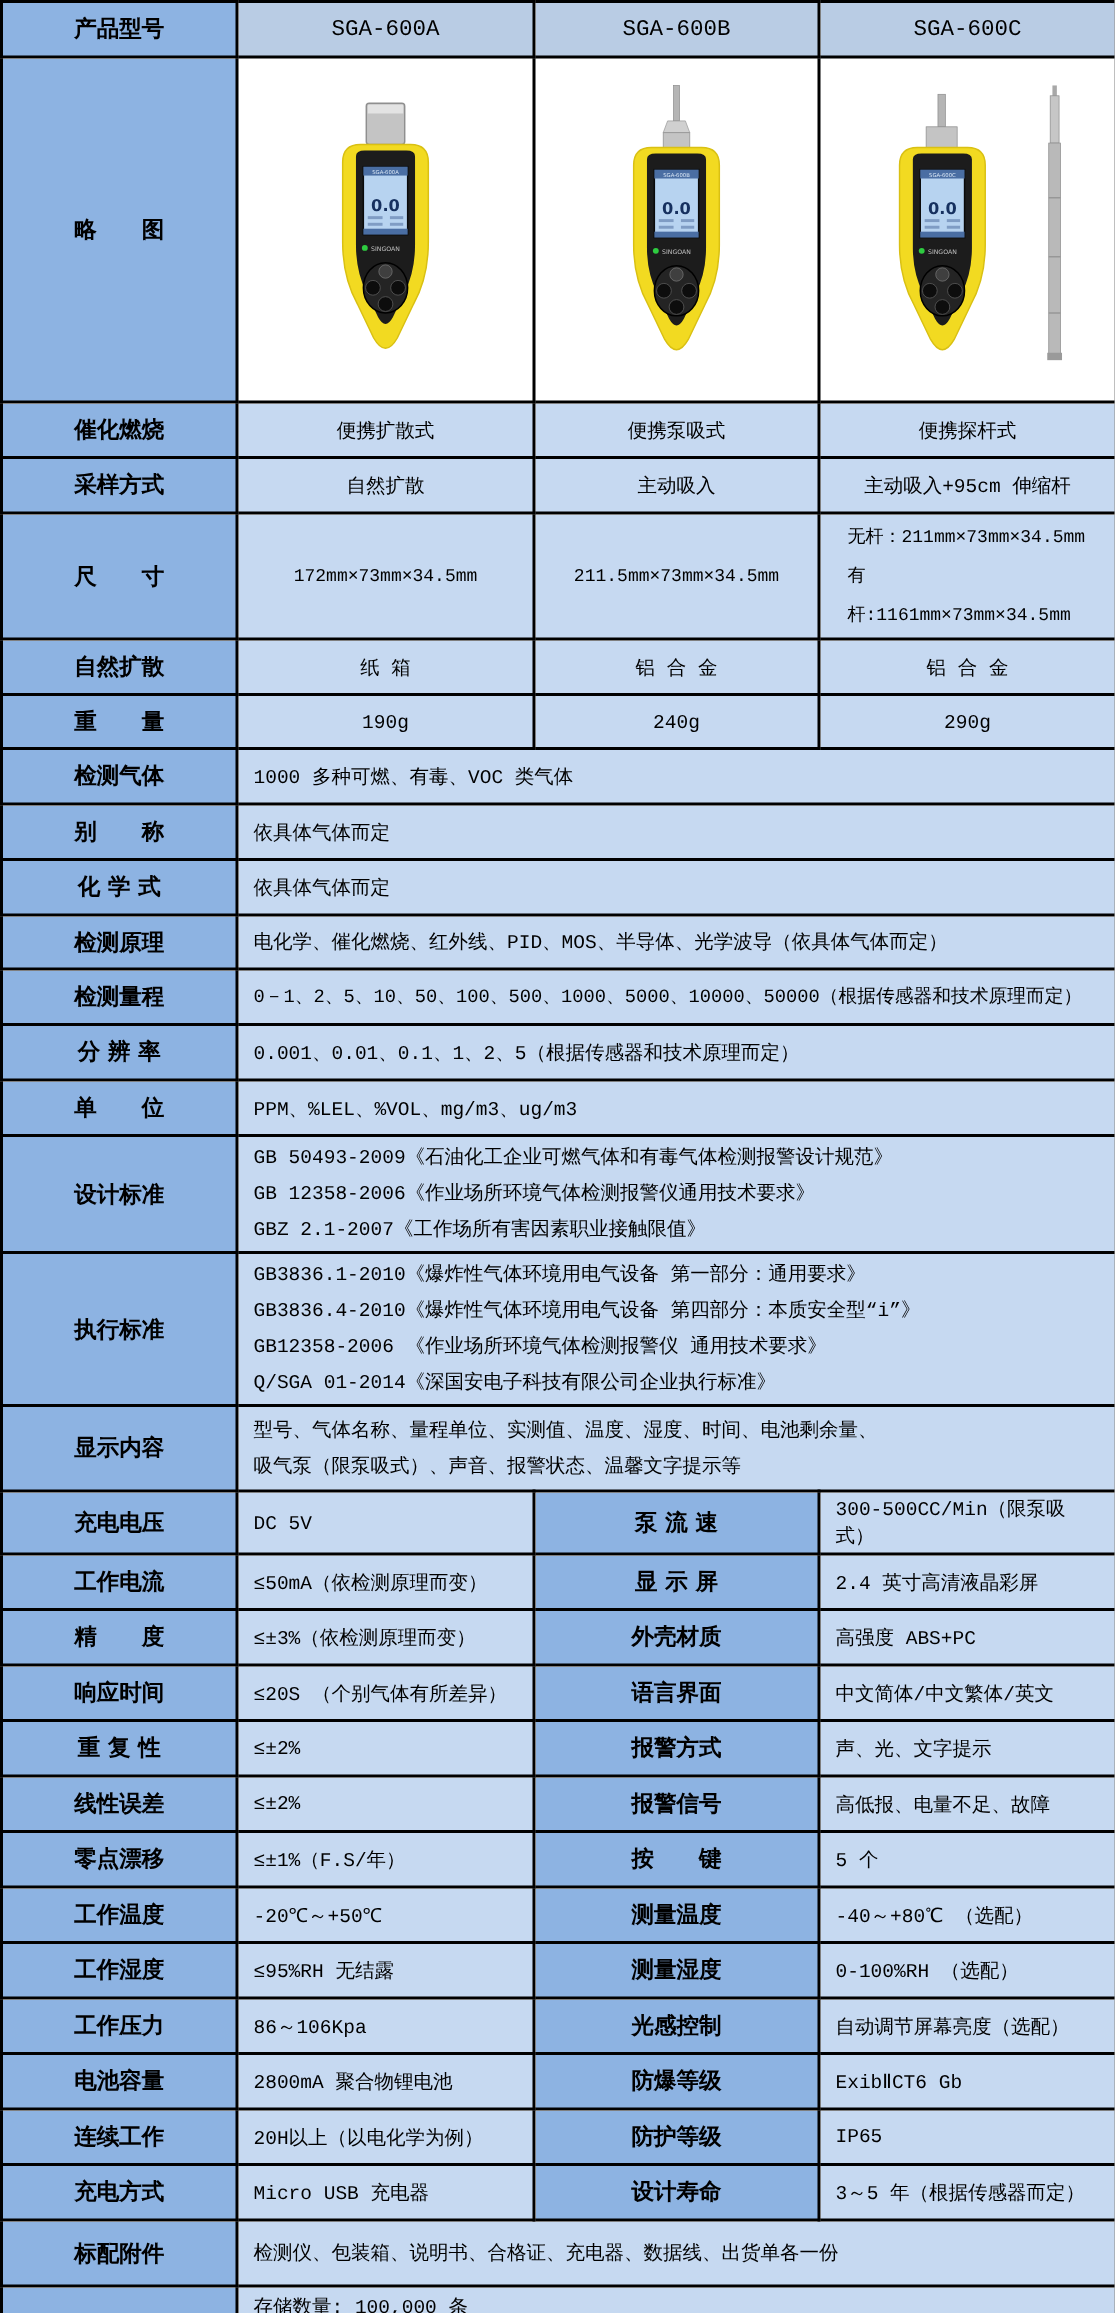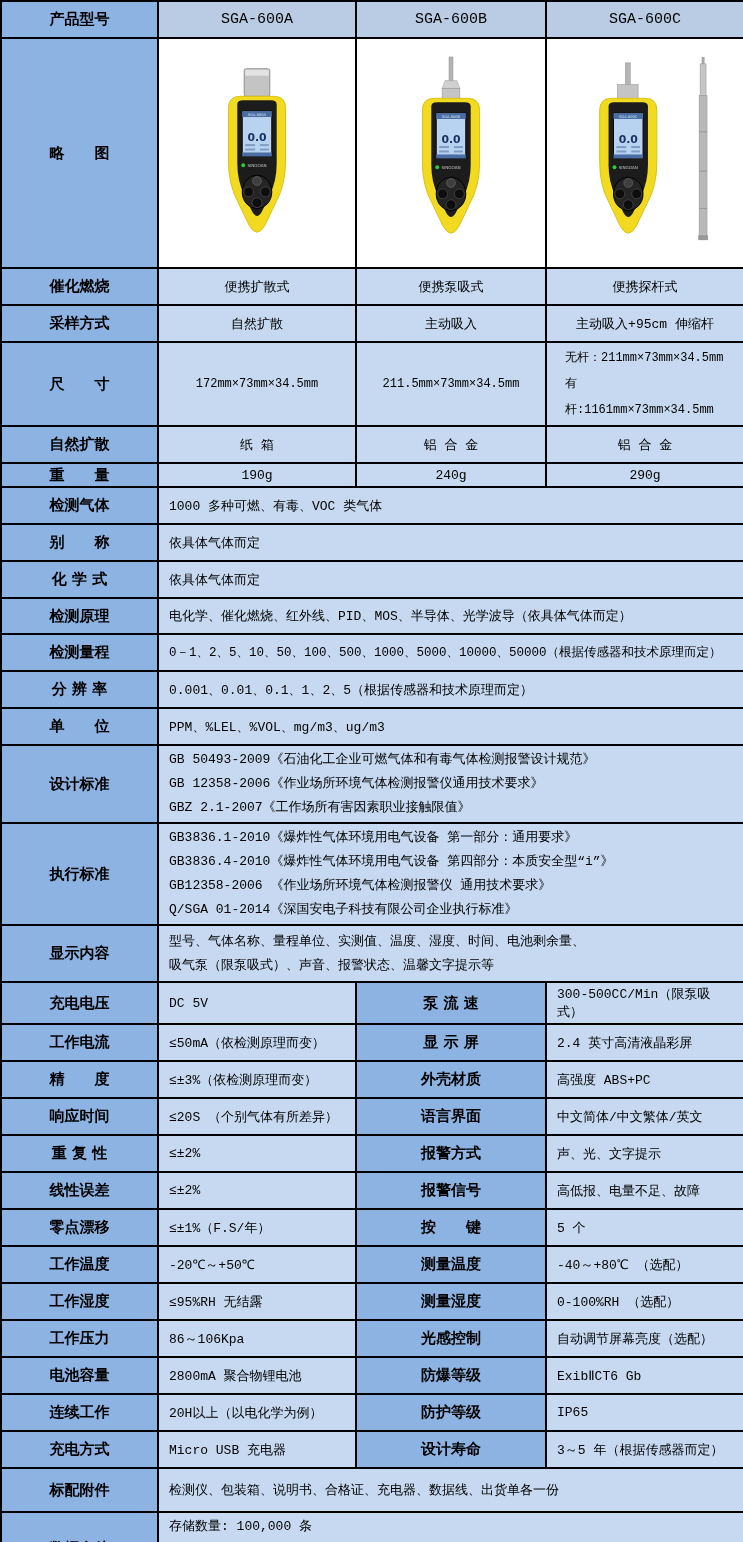--- a/index.html
+++ b/index.html
@@ -197,21 +197,21 @@
       <div class="ml2">无杆：211mm×73mm×34.5mm</div>
       <div class="ml2">有杆:1161mm×73mm×34.5mm</div>
     </td>
   </tr>
   <tr style="height:37px">
     <td class="hl">自然扩散</td>
     <td class="dv center">纸 箱</td>
     <td class="dv center">铝 合 金</td>
     <td class="dv center">铝 合 金</td>
   </tr>
-  <tr style="height:24px">
+  <tr style="height:36px">
     <td class="hl">重　　量</td>
     <td class="dv center">190g</td>
     <td class="dv center">240g</td>
     <td class="dv center">290g</td>
   </tr>
 
   <tr style="height:37px">
     <td class="hl">检测气体</td>
     <td class="dv" colspan="3">1000 多种可燃、有毒、VOC 类气体</td>
   </tr>

